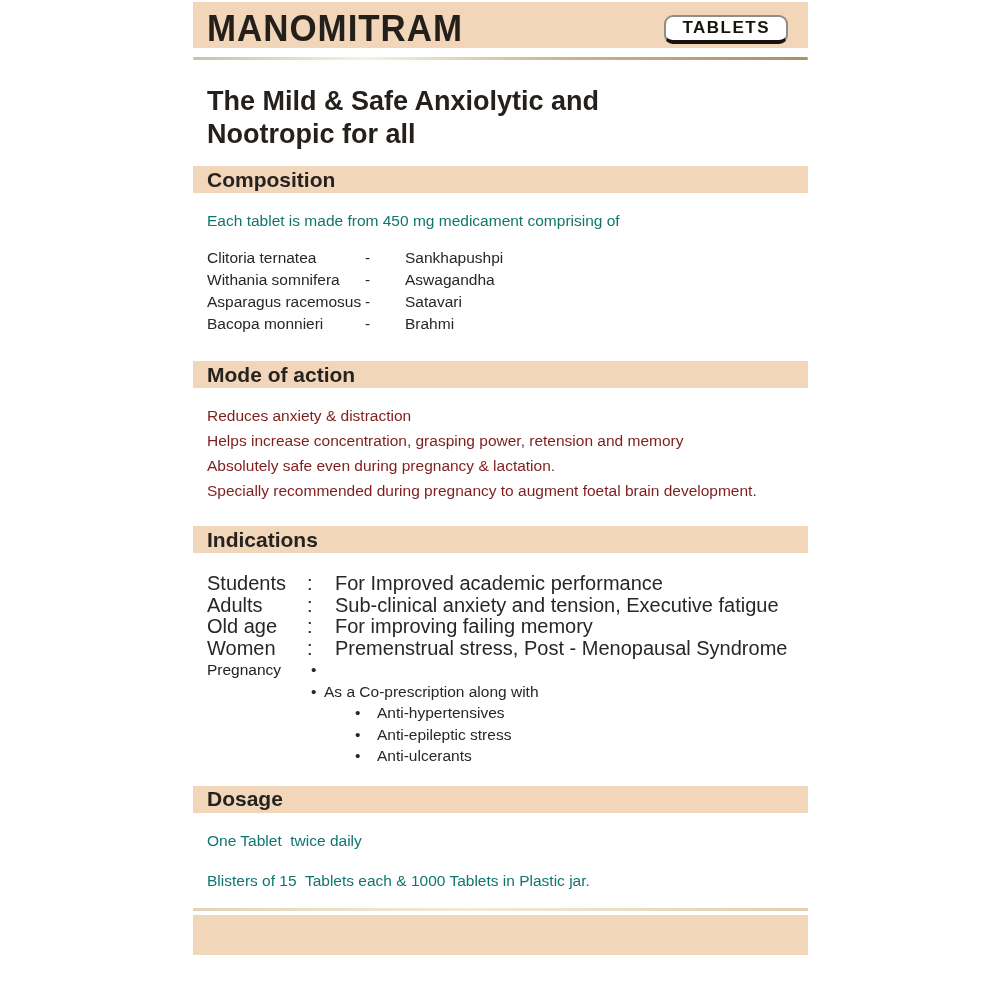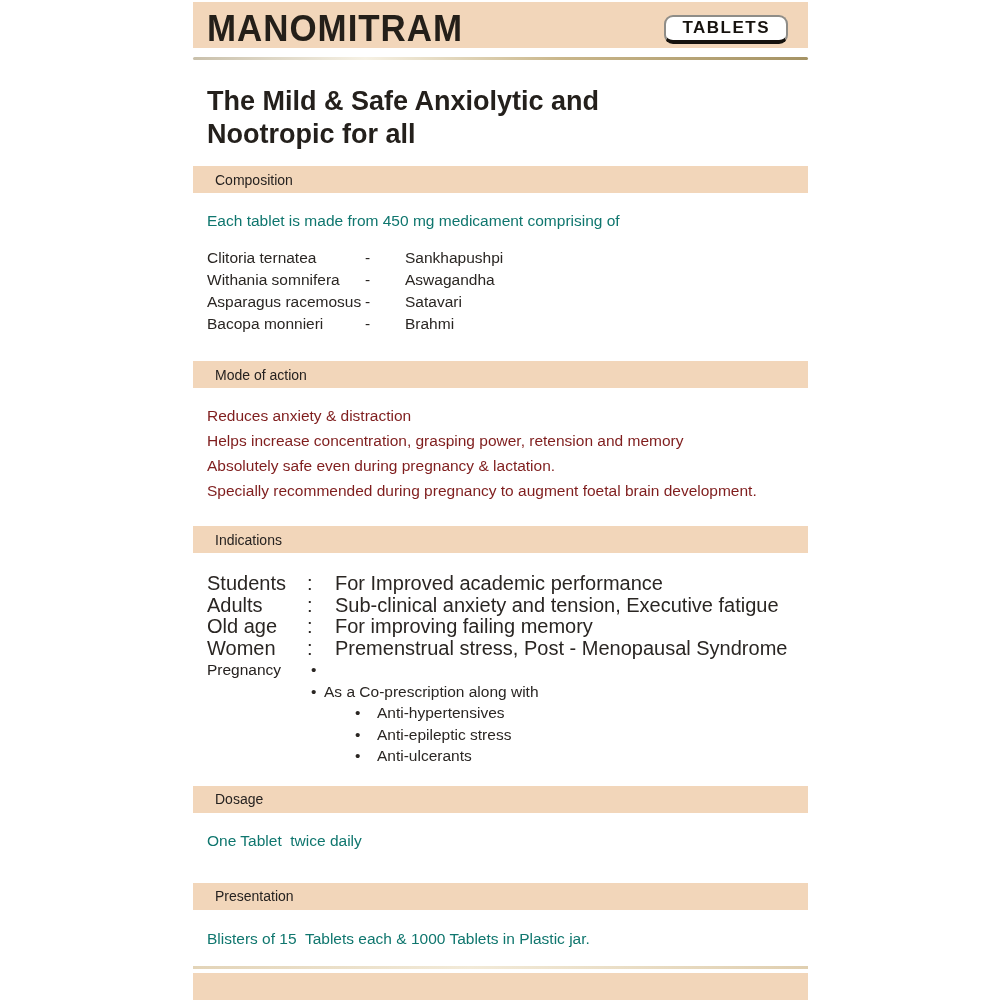--- a/index.html
+++ b/index.html
@@ -78,24 +78,24 @@
     font-weight: bold;
     color: #24201c;
   }
 
   
   .secbar {
     height: 27px;
     background: #f2d6ba;
     display: flex;
     align-items: center;
-    padding-left: 22px;
+    padding-left: 14px;
     box-sizing: border-box;
-    font-size: 14px;
-    font-weight: normal;
+    font-size: 21px;
+    font-weight: bold;
     color: #262220;
   }
   .secbar.composition  { margin-top: 15px; }
   .secbar.moa          { margin-top: 26px; }
   .secbar.indications  { margin-top: 23px; }
   .secbar.dosage       { margin-top: 19px; }
   .secbar.presentation { margin-top: 31px; }
 
   
   .body-text {
@@ -254,20 +254,19 @@
             <span class="bullet">•</span>
             <span>Anti-ulcerants</span>
           </div>
         </div>
       </div>
     </div>
 
     <div class="secbar dosage">Dosage</div>
     <p class="body-text dose-text">One Tablet  twice daily</p>
 
-    <div class="secbar presentation">Presentation</div>
     <p class="body-text pres-text">Blisters of 15  Tablets each &amp; 1000 Tablets in Plastic jar.</p>
 
     <div class="light-rule"></div>
     <div class="bottom-bar"></div>
 
   </div>
 </div>
 
 </body></html>

